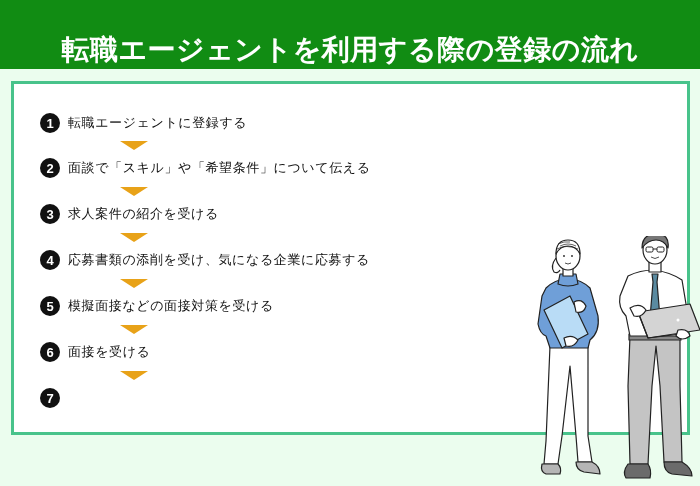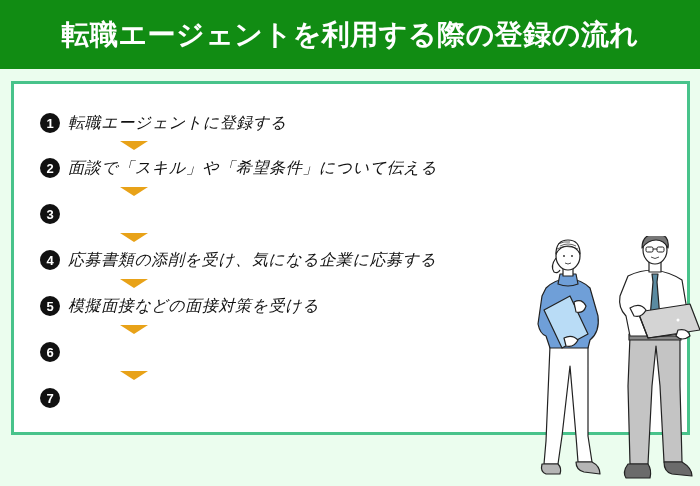--- a/index.html
+++ b/index.html
@@ -5,42 +5,42 @@
   * { box-sizing: border-box; margin: 0; padding: 0; }
   html, body { width: 700px; height: 486px; overflow: hidden; }
   body {
     background: #ebfdee;
     font-family: "DejaVu Sans", "Liberation Sans", sans-serif;
     position: relative;
   }
   .header {
     position: absolute; left: 0; top: 0; width: 700px; height: 69px;
     background: #118c13;
-    display: flex; align-items: center; justify-content: center;
+    display: flex; align-items: flex-end; justify-content: center;
   }
   .header h1 {
     color: #ffffff; font-size: 28px; font-weight: bold; letter-spacing: 0.5px;
     white-space: nowrap;
   }
   .box {
     position: absolute; left: 11px; top: 81px; width: 679px; height: 354px;
     background: #ffffff; border: 3px solid #48c38b;
   }
   .step {
     position: absolute; left: 40px; height: 26px;
     display: flex; align-items: center; white-space: nowrap;
   }
   .num {
     width: 20px; height: 20px; border-radius: 50%; background: #111;
     color: #fff; font-size: 13px; font-weight: bold;
     display: flex; align-items: center; justify-content: center;
     margin-right: 8px; flex-shrink: 0;
     font-family: "Liberation Sans", sans-serif;
   }
-  .label { font-size: 16px; color: #111; letter-spacing: 0.6px; font-style: italic; }
+  .label { font-size: 13px; color: #111; letter-spacing: 0.6px; }
   .arrow {
     position: absolute; left: 120px; width: 0; height: 0;
     border-left: 14px solid transparent; border-right: 14px solid transparent;
     border-top: 9px solid #e8a218;
   }
   .illus { position: absolute; left: 530px; top: 236px; width: 170px; height: 250px; }
 </style>
 </head>
 <body>
 
@@ -57,37 +57,39 @@
 <div class="arrow" style="top:141px"></div>
 
 <div class="step" style="top:155px">
   <span class="num">2</span>
   <span class="label">面談で「スキル」や「希望条件」について伝える</span>
 </div>
 <div class="arrow" style="top:187px"></div>
 
 <div class="step" style="top:201px">
   <span class="num">3</span>
+  <span class="label">求人案件の紹介を受ける</span>
 </div>
 <div class="arrow" style="top:233px"></div>
 
 <div class="step" style="top:247px">
   <span class="num">4</span>
   <span class="label">応募書類の添削を受け、気になる企業に応募する</span>
 </div>
 <div class="arrow" style="top:279px"></div>
 
 <div class="step" style="top:293px">
   <span class="num">5</span>
   <span class="label">模擬面接などの面接対策を受ける</span>
 </div>
 <div class="arrow" style="top:325px"></div>
 
 <div class="step" style="top:339px">
   <span class="num">6</span>
+  <span class="label">面接を受ける</span>
 </div>
 <div class="arrow" style="top:371px"></div>
 
 <div class="step" style="top:385px">
   <span class="num">7</span>
 </div>
 
 <svg class="illus" viewBox="0 0 170 250">
   <g stroke="#222" stroke-width="1.2" stroke-linejoin="round">
 

